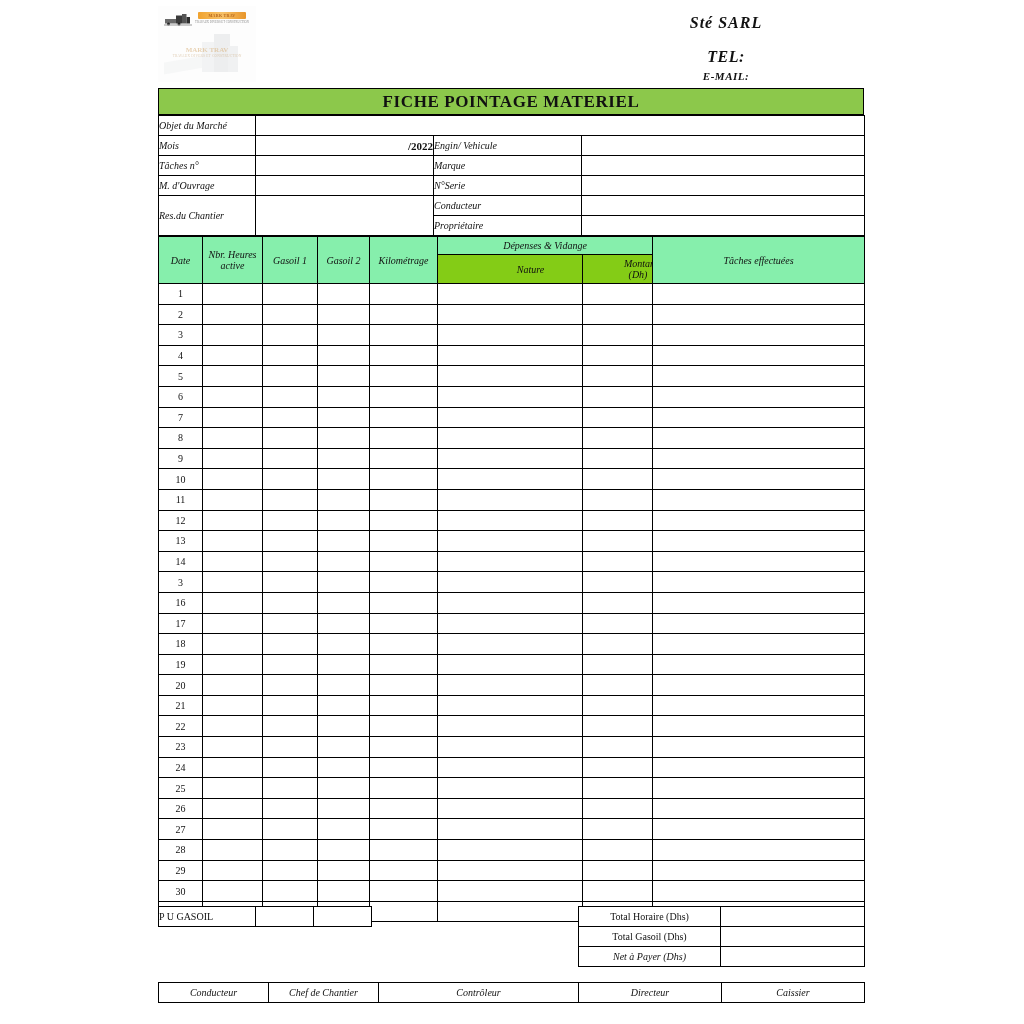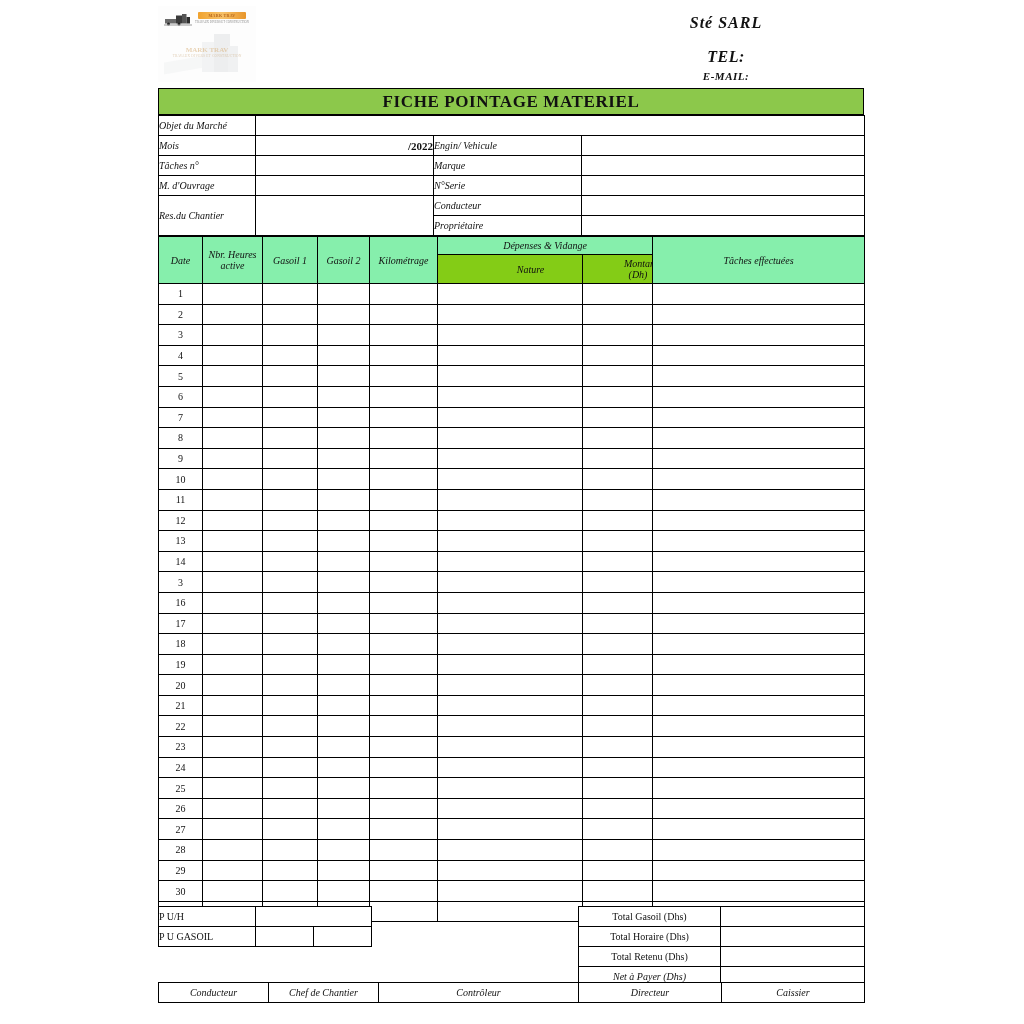--- a/index.html
+++ b/index.html
@@ -718,49 +718,41 @@
 
   <div class="pu-block">
     <table class="grid">
       <colgroup>
         <col style="width:97px">
           <col style="width:58px">
           <col style="width:58px">
       </colgroup>
       <tbody>
         <tr>
-          <td class="lbl-b">P U/H</td>
-          <td colspan="2"></td>
-        </tr>
-        <tr>
           <td class="lbl-b">P U GASOIL</td>
           <td></td>
           <td></td>
         </tr>
       </tbody>
     </table>
   </div>
 
   <div class="totals-block">
     <table class="grid">
       <colgroup>
         <col style="width:142px">
           <col style="width:144px">
       </colgroup>
       <tbody>
         <tr>
+          <td class="tb-lbl">Total Horaire  (Dhs)</td>
+          <td></td>
+        </tr>
+        <tr>
           <td class="tb-lbl">Total Gasoil    (Dhs)</td>
-          <td></td>
-        </tr>
-        <tr>
-          <td class="tb-lbl">Total Horaire  (Dhs)</td>
-          <td></td>
-        </tr>
-        <tr>
-          <td class="tb-lbl">Total Retenu  (Dhs)</td>
           <td></td>
         </tr>
         <tr>
           <td class="tb-lbl ital">Net à Payer (Dhs)</td>
           <td></td>
         </tr>
       </tbody>
     </table>
   </div>
 

